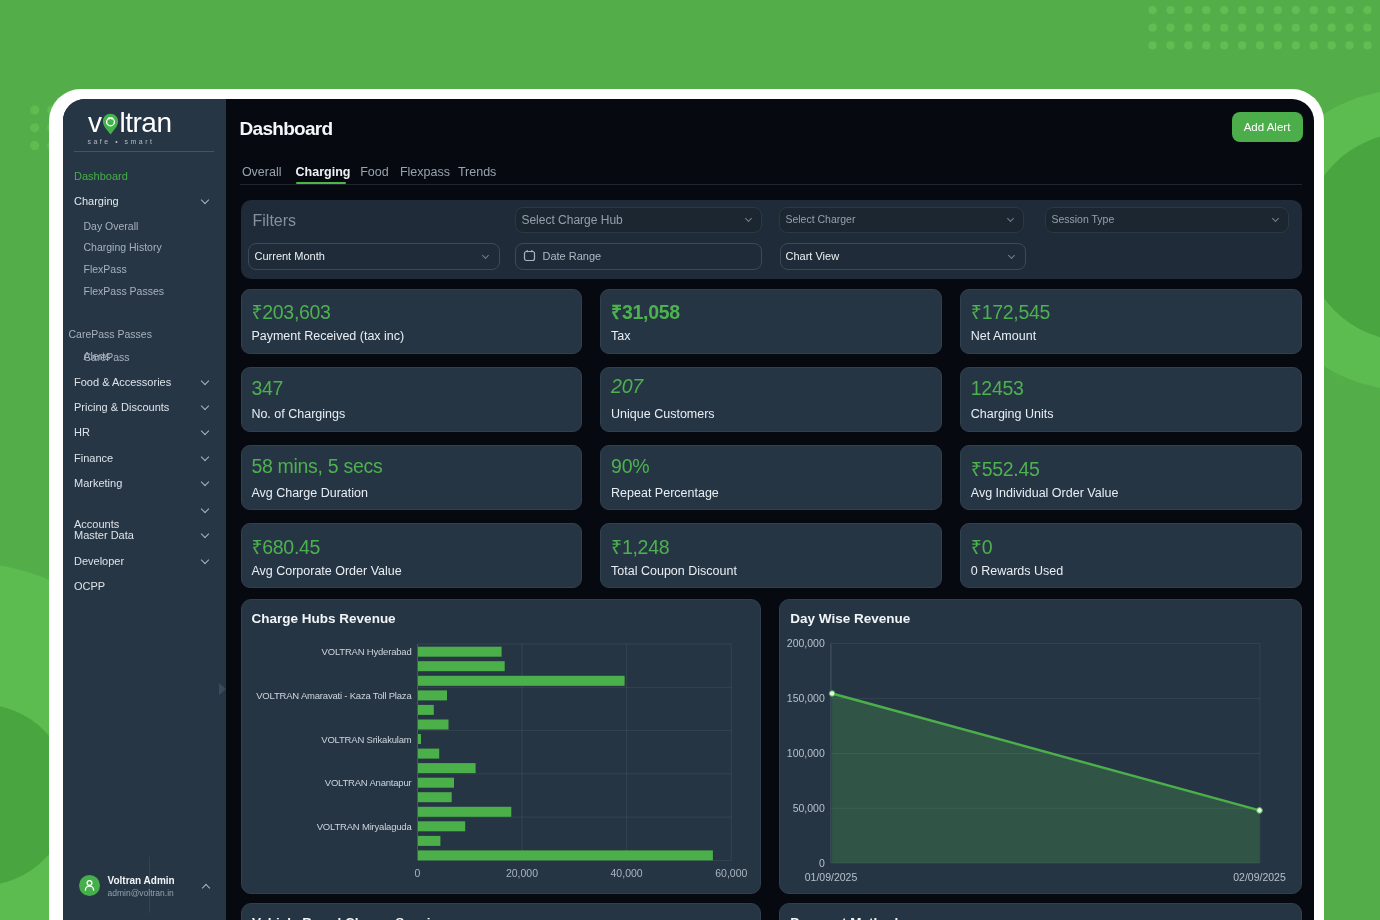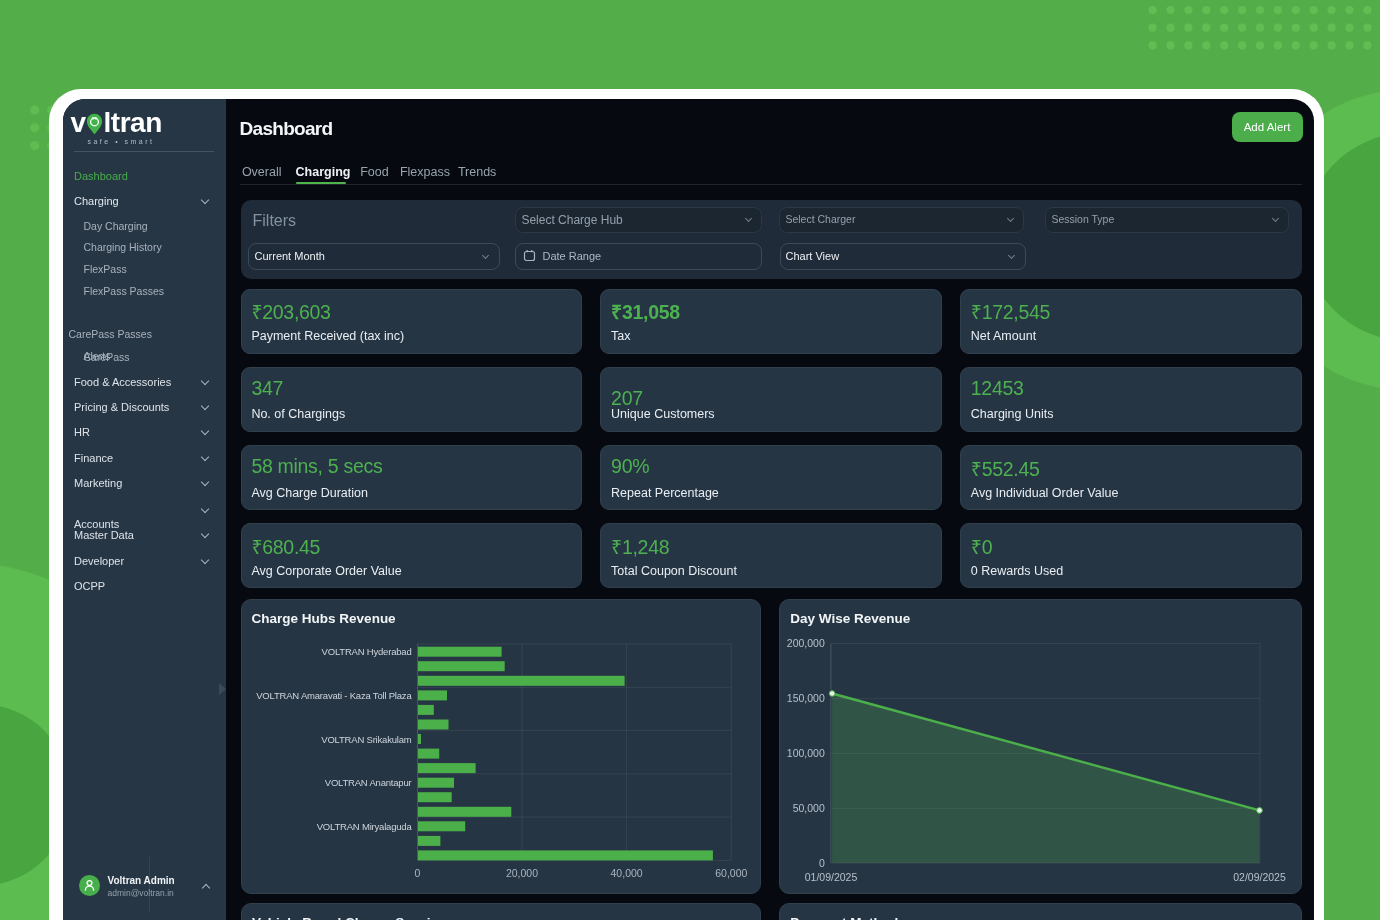--- a/index.html
+++ b/index.html
@@ -67,21 +67,21 @@
     <circle cx="8.7" cy="9.0" r="4.6" fill="#5fbc51"></circle>
     <circle cx="25.7" cy="9.0" r="4.6" fill="#5fbc51"></circle>
     <circle cx="8.7" cy="26.8" r="4.6" fill="#5fbc51"></circle>
     <circle cx="25.7" cy="26.8" r="4.6" fill="#5fbc51"></circle>
     <circle cx="8.7" cy="44.6" r="4.6" fill="#5fbc51"></circle>
     <circle cx="25.7" cy="44.6" r="4.6" fill="#5fbc51"></circle>
   </svg>
 <div class="win">
     <div class="app">
       <div class="sb">
-        <div class="abs" style="left:8px;top:8px;width:101px;text-align:left;color:#fff;font-size:28px;font-weight:700;letter-spacing:-0.5px;line-height:31px;">v<svg width="17" height="23" viewBox="0 0 17 23" style="vertical-align:-4px;margin:0 0.5px;">
+        <div class="abs" style="left:8px;top:8px;width:101px;text-align:right;color:#fff;font-size:28px;font-weight:400;letter-spacing:-0.5px;line-height:31px;">v<svg width="17" height="23" viewBox="0 0 17 23" style="vertical-align:-4px;margin:0 0.5px;">
             <path d="M8.5 0.8 C4.3 0.8 0.9 4.2 0.9 8.4 c0 2.9 1.7 5.5 3.3 7.5 L8.5 21.6 l4.3-5.7 c1.6-2 3.3-4.6 3.3-7.5 C16.1 4.2 12.7 0.8 8.5 0.8 Z" fill="#43b24b"></path>
             <circle cx="8.5" cy="8.9" r="3.9" fill="none" stroke="#fff" stroke-width="1.3"></circle>
             <line x1="7.1" y1="4.2" x2="7.1" y2="6.6" stroke="#fff" stroke-width="1.2"></line>
             <line x1="9.9" y1="4.2" x2="9.9" y2="6.6" stroke="#fff" stroke-width="1.2"></line>
           </svg>ltran</div>
         <div class="abs" style="left:8px;top:38.5px;width:101px;text-align:center;color:#b2bcc6;font-size:7px;letter-spacing:2.5px;">safe • smart</div>
         <div class="abs" style="left:11px;top:52px;width:140px;height:1px;background:rgba(255,255,255,0.14);"></div>
         <div class="nav" style="left:11.5px;top:70.7px;color:#45ae49;">Dashboard</div>
         <div class="nav" style="left:11.5px;top:95.9px;color:#e2e8ed;">Charging</div>
         <div class="chev" style="left:139px;top:97.9px;"></div>
@@ -95,21 +95,21 @@
         <div class="chev" style="left:139px;top:355px;"></div>
         <div class="nav" style="left:11.5px;top:378.1px;">Marketing</div>
         <div class="chev" style="left:139px;top:380.1px;"></div>
         <div class="nav" style="left:11.5px;top:419px;">Accounts</div>
         <div class="chev" style="left:139px;top:406.4px;"></div>
         <div class="nav" style="left:11.5px;top:429.6px;">Master Data</div>
         <div class="chev" style="left:139px;top:431.6px;"></div>
         <div class="nav" style="left:11.5px;top:455.9px;">Developer</div>
         <div class="chev" style="left:139px;top:457.9px;"></div>
         <div class="nav" style="left:11.5px;top:481px;">OCPP</div>
-        <div class="nav2" style="left:21px;top:120.4px;">Day Charging</div>
+        <div class="nav2" style="left:21px;top:120.4px;">Day Overall</div>
         <div class="nav2" style="left:21px;top:142.1px;">Charging History</div>
         <div class="nav2" style="left:21px;top:163.8px;">FlexPass</div>
         <div class="nav2" style="left:21px;top:185.5px;">FlexPass Passes</div>
         <div class="nav2" style="left:21px;top:207.2px;margin-top:45px;">CarePass</div>
         <div class="nav2" style="left:6px;top:228.9px;">CarePass Passes</div>
         <div class="nav2" style="left:21px;top:250.6px;">Alerts</div>
         <div class="abs" style="left:156px;top:584px;width:0;height:0;border-top:6px solid rgba(0,0,0,0);border-bottom:6px solid rgba(0,0,0,0);border-left:7px solid #3a4a5c;"></div>
         <div class="abs" style="left:86px;top:758px;width:1px;height:56px;background:rgba(255,255,255,0.07);"></div>
         <div class="abs" style="left:16px;top:776px;width:21px;height:21px;border-radius:50%;background:#47ae4c;"><svg width="21" height="21" viewBox="0 0 21 21">
             <circle cx="10.5" cy="8" r="2.4" fill="none" stroke="#fff" stroke-width="1.3"></circle>
@@ -158,21 +158,21 @@
       <div class="card" style="left:537.8px;top:189.4px;width:341.7px;height:65px;"></div>
       <div class="kv" style="left:548.6px;top:199.2px;font-weight:bold;">₹31,058</div>
       <div class="kl" style="left:548.6px;top:229.9px;">Tax</div>
       <div class="card" style="left:897.5px;top:189.4px;width:341.7px;height:65px;"></div>
       <div class="kv" style="left:908.3px;top:199.2px;">₹172,545</div>
       <div class="kl" style="left:908.3px;top:229.9px;">Net Amount</div>
       <div class="card" style="left:178.1px;top:267.6px;width:341.7px;height:65px;"></div>
       <div class="kv" style="left:188.9px;top:277.4px;">347</div>
       <div class="kl" style="left:188.9px;top:308.1px;">No. of Chargings</div>
       <div class="card" style="left:537.8px;top:267.6px;width:341.7px;height:65px;"></div>
-      <div class="kv" style="left:548.6px;top:288px;">207</div>
+      <div class="kv" style="left:548.6px;top:276px;font-style:italic;">207</div>
       <div class="kl" style="left:548.6px;top:308.1px;">Unique Customers</div>
       <div class="card" style="left:897.5px;top:267.6px;width:341.7px;height:65px;"></div>
       <div class="kv" style="left:908.3px;top:277.4px;">12453</div>
       <div class="kl" style="left:908.3px;top:308.1px;">Charging Units</div>
       <div class="card" style="left:178.1px;top:345.8px;width:341.7px;height:65px;"></div>
       <div class="kv" style="left:188.9px;top:355.6px;">58 mins, 5 secs</div>
       <div class="kl" style="left:188.9px;top:386.3px;">Avg Charge Duration</div>
       <div class="card" style="left:537.8px;top:345.8px;width:341.7px;height:65px;"></div>
       <div class="kv" style="left:548.6px;top:355.6px;">90%</div>
       <div class="kl" style="left:548.6px;top:386.3px;">Repeat Percentage</div>

